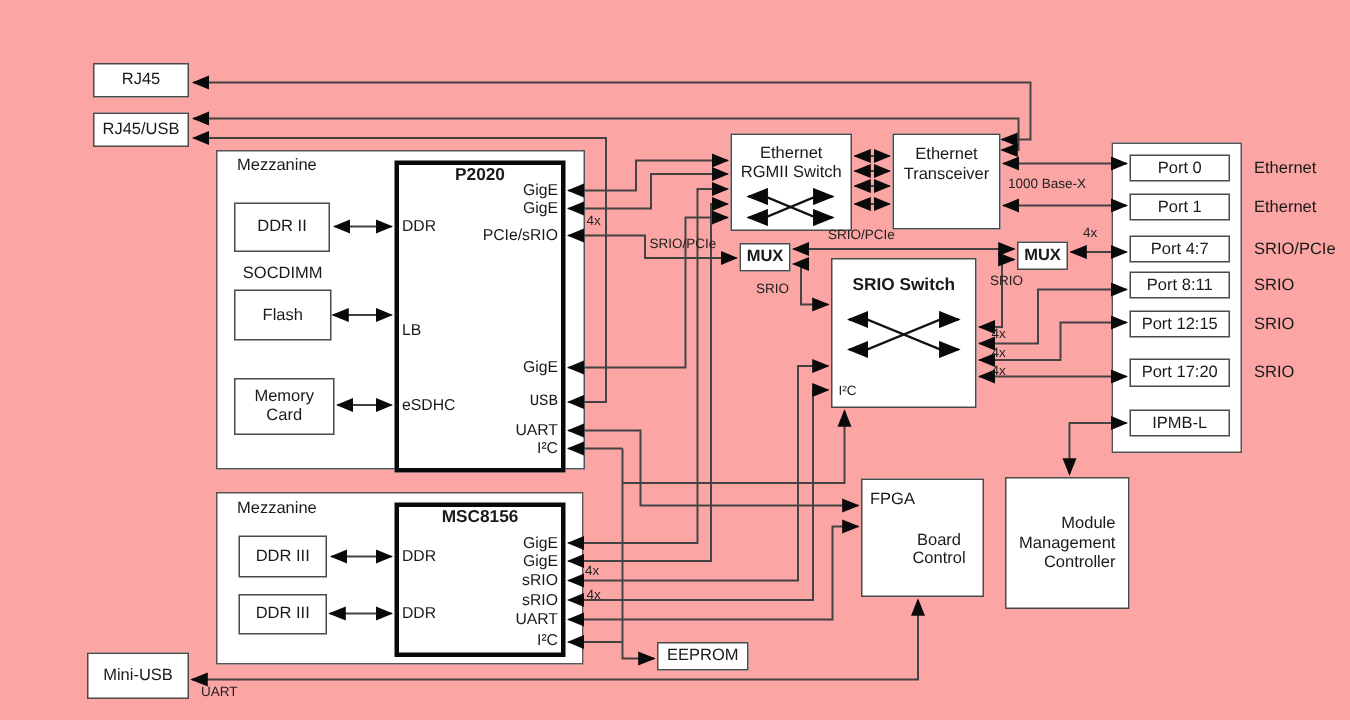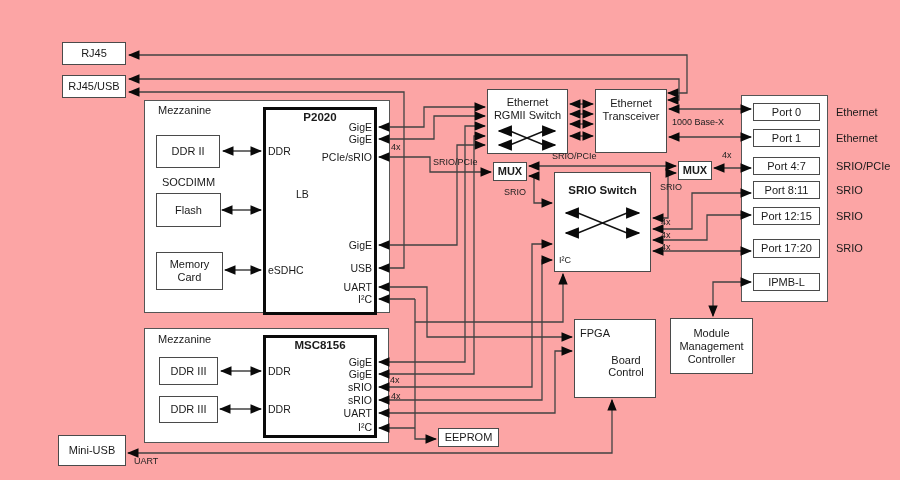--- a/index.html
+++ b/index.html
@@ -37,27 +37,27 @@
   <div class="lbl" style="left:158px;top:104px;">Mezzanine</div>
   <div class="box" style="left:156px;top:135px;width:64px;height:33px;">DDR II</div>
   <div class="lbl ctr" style="left:156px;top:176px;width:65px;">SOCDIMM</div>
   <div class="box" style="left:156px;top:193px;width:65px;height:34px;">Flash</div>
   <div class="box" style="left:156px;top:252px;width:67px;height:38px;">Memory
 Card</div>
 
   <div class="box thick" style="left:263px;top:107px;width:114px;height:208px;"></div>
   <div class="lbl title ctr" style="left:263px;top:111px;width:114px;">P2020</div>
   <div class="portlbl" style="left:268px;top:145px;">DDR</div>
-  <div class="portlbl" style="left:268px;top:188px;margin-left:28px;">LB</div>
+  <div class="portlbl" style="left:268px;top:214px;">LB</div>
   <div class="portlbl" style="left:268px;top:264px;">eSDHC</div>
   <div class="portlbl rt" style="right:528px;top:121px;">GigE</div>
   <div class="portlbl rt" style="right:528px;top:133px;">GigE</div>
   <div class="portlbl rt" style="right:528px;top:151px;">PCIe/sRIO</div>
   <div class="portlbl rt" style="right:528px;top:239px;">GigE</div>
-  <div class="portlbl rt" style="right:528px;top:262px;">USB</div>
+  <div class="portlbl rt" style="right:528px;top:262px;font-family:Liberation Mono, monospace;">USB</div>
   <div class="portlbl rt" style="right:528px;top:281px;">UART</div>
   <div class="portlbl rt" style="right:528px;top:293px;">I²C</div>
 
   <div class="container" style="left:144px;top:328px;width:245px;height:115px;"></div>
   <div class="lbl" style="left:158px;top:333px;">Mezzanine</div>
   <div class="box" style="left:159px;top:357px;width:59px;height:28px;">DDR III</div>
   <div class="box" style="left:159px;top:396px;width:59px;height:27px;">DDR III</div>
 
   <div class="box thick" style="left:263px;top:335px;width:114px;height:103px;"></div>
   <div class="lbl title ctr" style="left:263px;top:339px;width:114px;">MSC8156</div>
@@ -80,21 +80,21 @@
   <div class="box" style="left:554px;top:172px;width:97px;height:100px;"></div>
   <div class="lbl title ctr" style="left:554px;top:184px;width:97px;">SRIO Switch</div>
   <div class="wlbl" style="left:559px;top:255px;">I²C</div>
 
   <div class="box" style="left:438px;top:428px;width:61px;height:19px;">EEPROM</div>
 
   <div class="box" style="left:574px;top:319px;width:82px;height:79px;"></div>
   <div class="lbl ctr" style="left:554px;top:327px;width:82px;">FPGA</div>
   <div class="lbl ctr" style="left:574px;top:354px;width:64px;padding-left:20px;">Board Control</div>
 
-  <div class="box" style="left:670px;top:318px;width:83px;height:56px;">Module
+  <div class="box" style="left:670px;top:318px;width:83px;height:88px;text-align:right;">Module
 Management
 Controller</div>
 
   <div class="container" style="left:741px;top:95px;width:87px;height:207px;"></div>
   <div class="box" style="left:753px;top:103px;width:67px;height:18px;">Port 0</div>
   <div class="box" style="left:753px;top:129px;width:67px;height:18px;">Port 1</div>
   <div class="box" style="left:753px;top:157px;width:67px;height:18px;">Port 4:7</div>
   <div class="box" style="left:753px;top:181px;width:67px;height:18px;">Port 8:11</div>
   <div class="box" style="left:753px;top:207px;width:67px;height:18px;">Port 12:15</div>
   <div class="box" style="left:753px;top:239px;width:67px;height:19px;">Port 17:20</div>

